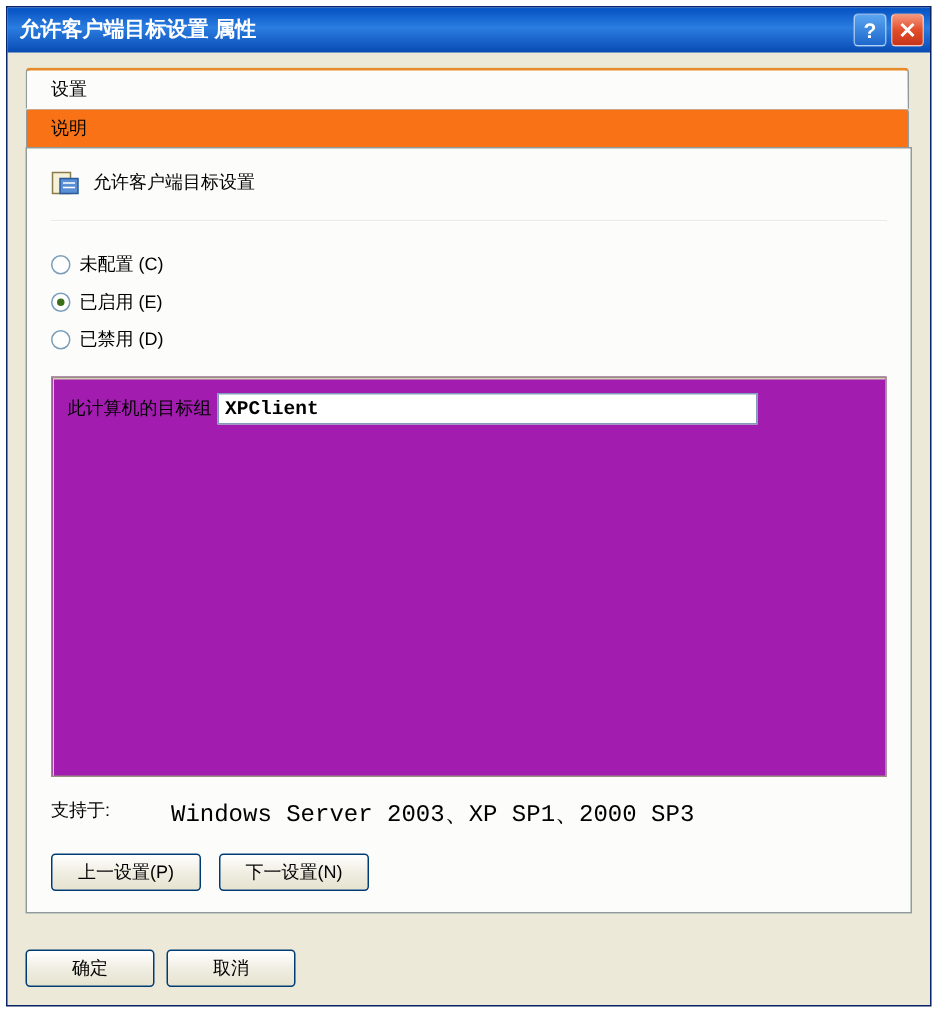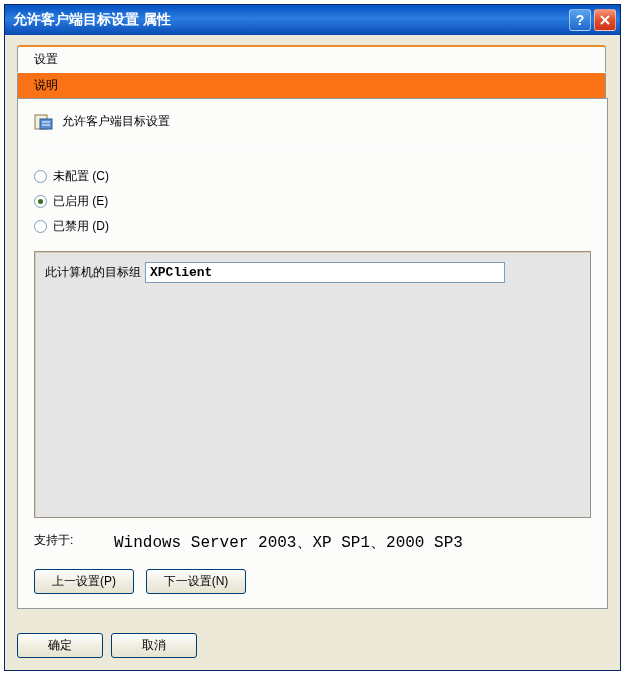--- a/index.html
+++ b/index.html
@@ -125,21 +125,21 @@
       justify-content: center;
     }
     .radio-dot {
       width: 5px;
       height: 5px;
       border-radius: 50%;
       background: #3a7019;
     }
     .content-box {
       border: 1px solid #9a9181;
-      background: #e5e5e5;
+      background: #a21caf;
       flex: 1;
       padding: 10px;
       box-shadow: inset 1px 1px 0 #d4cfb9;
     }
     .field-row {
       display: flex;
       align-items: center;
       gap: 4px;
     }
     .field-label { white-space: nowrap; }

